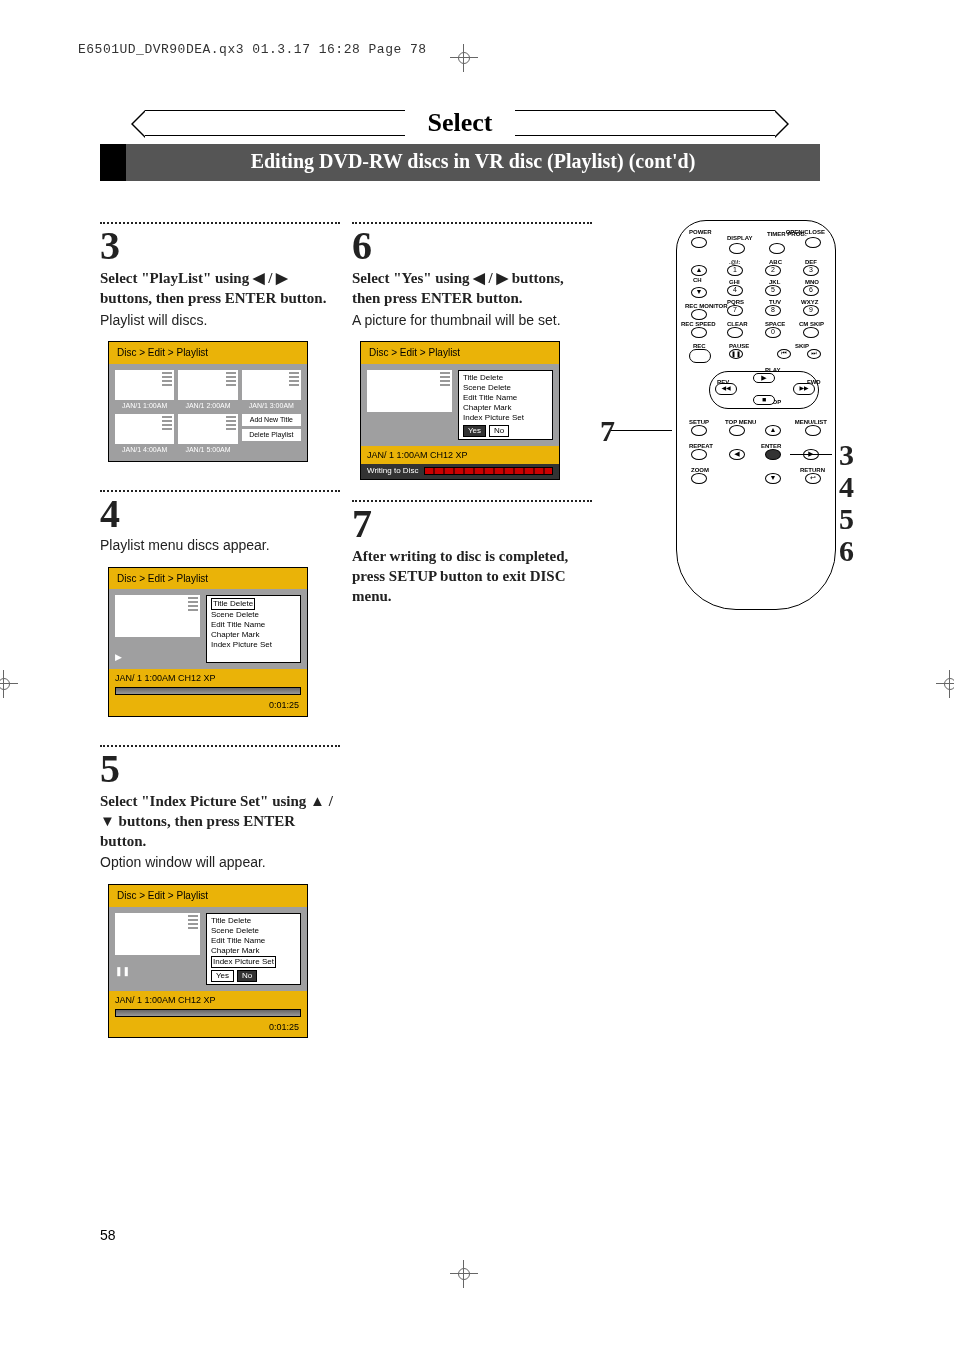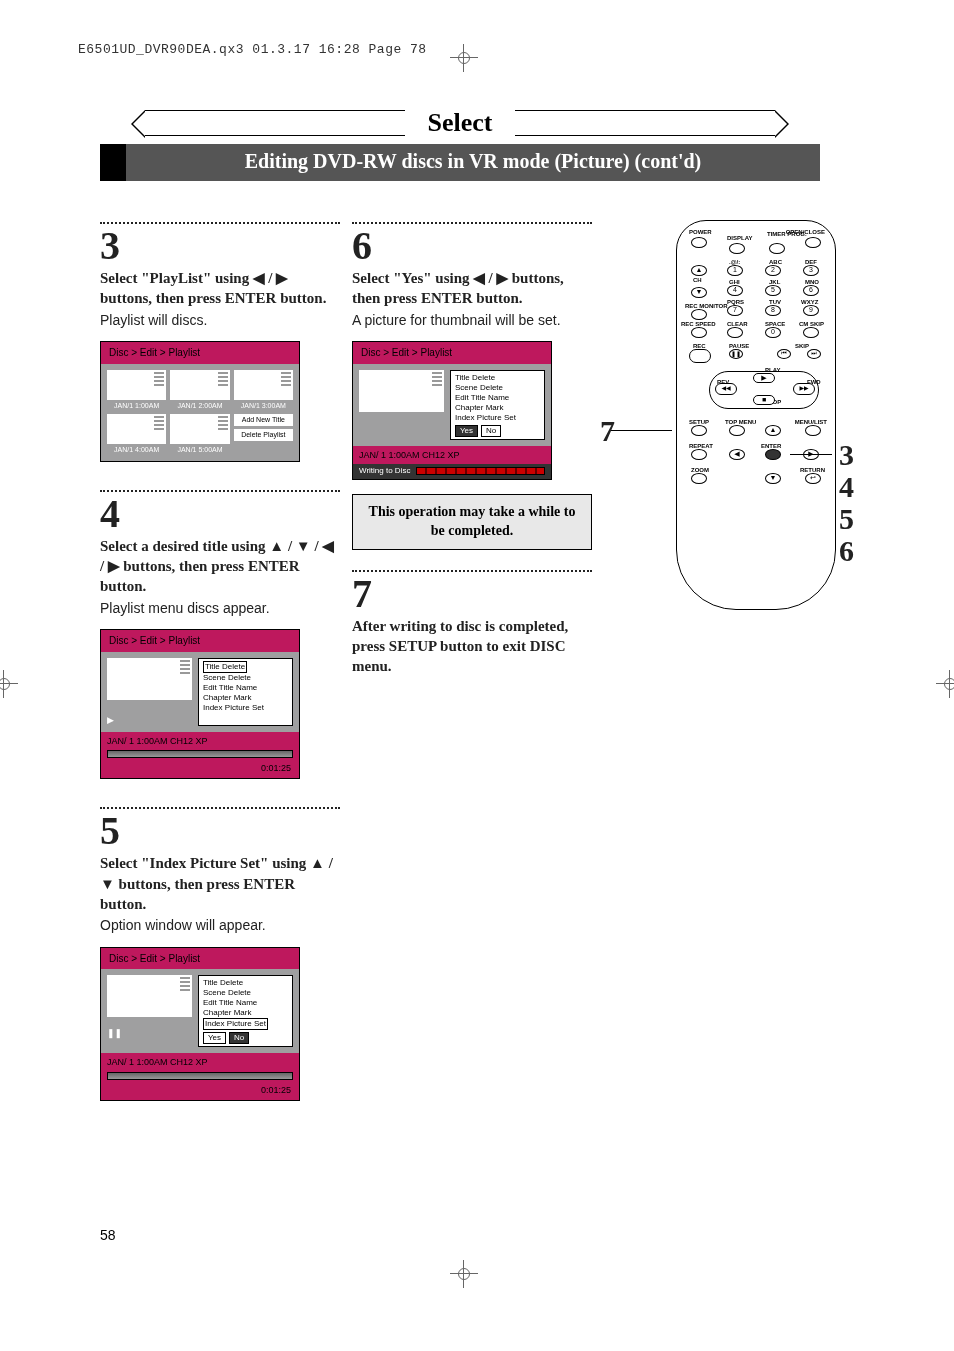--- a/index.html
+++ b/index.html
@@ -150,21 +150,22 @@
     font-family: Arial, sans-serif;
     font-size: 14px;
     color: #222;
     margin-top: 2px;
   }
 
   .osd {
     border: 1px solid #000;
     font-size: 9px;
     margin-top: 12px;
-    background: #be185d;
+    background: #eab308;
+    margin-left: 8px;
   }
   .osd .crumb {
     padding: 4px 8px;
     font-size: 10px;
   }
   .osd .body-gray {
     background: #9f9fa0;
     padding: 6px;
   }
   .osd .thumbs {
@@ -291,21 +292,21 @@
   </div>
 <div class="regmark sider">
     <span class="c"></span>
   </div>
 
 <div class="title-banner">
   <span class="wing-l"></span>
   <span class="title-text">Select</span>
   <span class="wing-r"></span>
 </div>
-<div class="subtitle-bar">Editing DVD-RW discs in VR mode (Picture) (cont'd)</div>
+<div class="subtitle-bar">Editing DVD-RW discs in VR disc (Playlist) (cont'd)</div>
 
 <div class="col left">
 
   <div class="dot-rule"></div>
   <div class="step-num">3</div>
   <div class="step-head">Select "PlayList" using ◀ / ▶ buttons, then press ENTER button.</div>
   <div class="step-body">Playlist will discs.</div>
 
   <div class="osd" style="width:200px;">
     <div class="crumb">Disc &gt; Edit &gt; Playlist</div>
@@ -334,21 +335,20 @@
         <div>
           <div class="sidebox"><span>Add New Title</span></div>
           <div class="sidebox" style="margin-top:3px;"><span>Delete Playlist</span></div>
         </div>
       </div>
     </div>
   </div>
 
   <div class="dot-rule" style="margin-top:28px;"></div>
   <div class="step-num">4</div>
-  <div class="step-head">Select a desired title using ▲ / ▼ / ◀ / ▶ buttons, then press ENTER button.</div>
   <div class="step-body">Playlist menu discs appear.</div>
 
   <div class="osd" style="width:200px;">
     <div class="crumb">Disc &gt; Edit &gt; Playlist</div>
     <div class="body-gray" style="display:flex; gap:6px;">
       <div style="flex:1;">
         <div class="th" style="height:42px;"></div>
         <div style="color:#fff; font-size:9px; margin-top:14px;">▶</div>
       </div>
       <div class="menu-box" style="flex:1;">
@@ -414,21 +414,20 @@
         <div class="yn"><span class="sel">Yes</span><span>No</span></div>
       </div>
     </div>
     <div class="status">JAN/ 1   1:00AM  CH12     XP</div>
     <div style="background:#333; color:#fff; font-size:8px; padding:2px 6px; display:flex; align-items:center; gap:6px;">
       <span>Writing to Disc</span>
       <span style="flex:1; height:8px; background:repeating-linear-gradient(90deg,#c00 0 8px,#600 8px 10px); border:1px solid #000;"></span>
     </div>
   </div>
 
-  <div class="warn-box">This operation may take a while to be completed.</div>
 
   <div class="dot-rule" style="margin-top:20px;"></div>
   <div class="step-num">7</div>
   <div class="step-head">After writing to disc is completed, press SETUP button to exit DISC menu.</div>
 
 </div>
 
 <div class="remote">
 
   <div class="lbl" style="left:12px; top:8px;">POWER</div>

